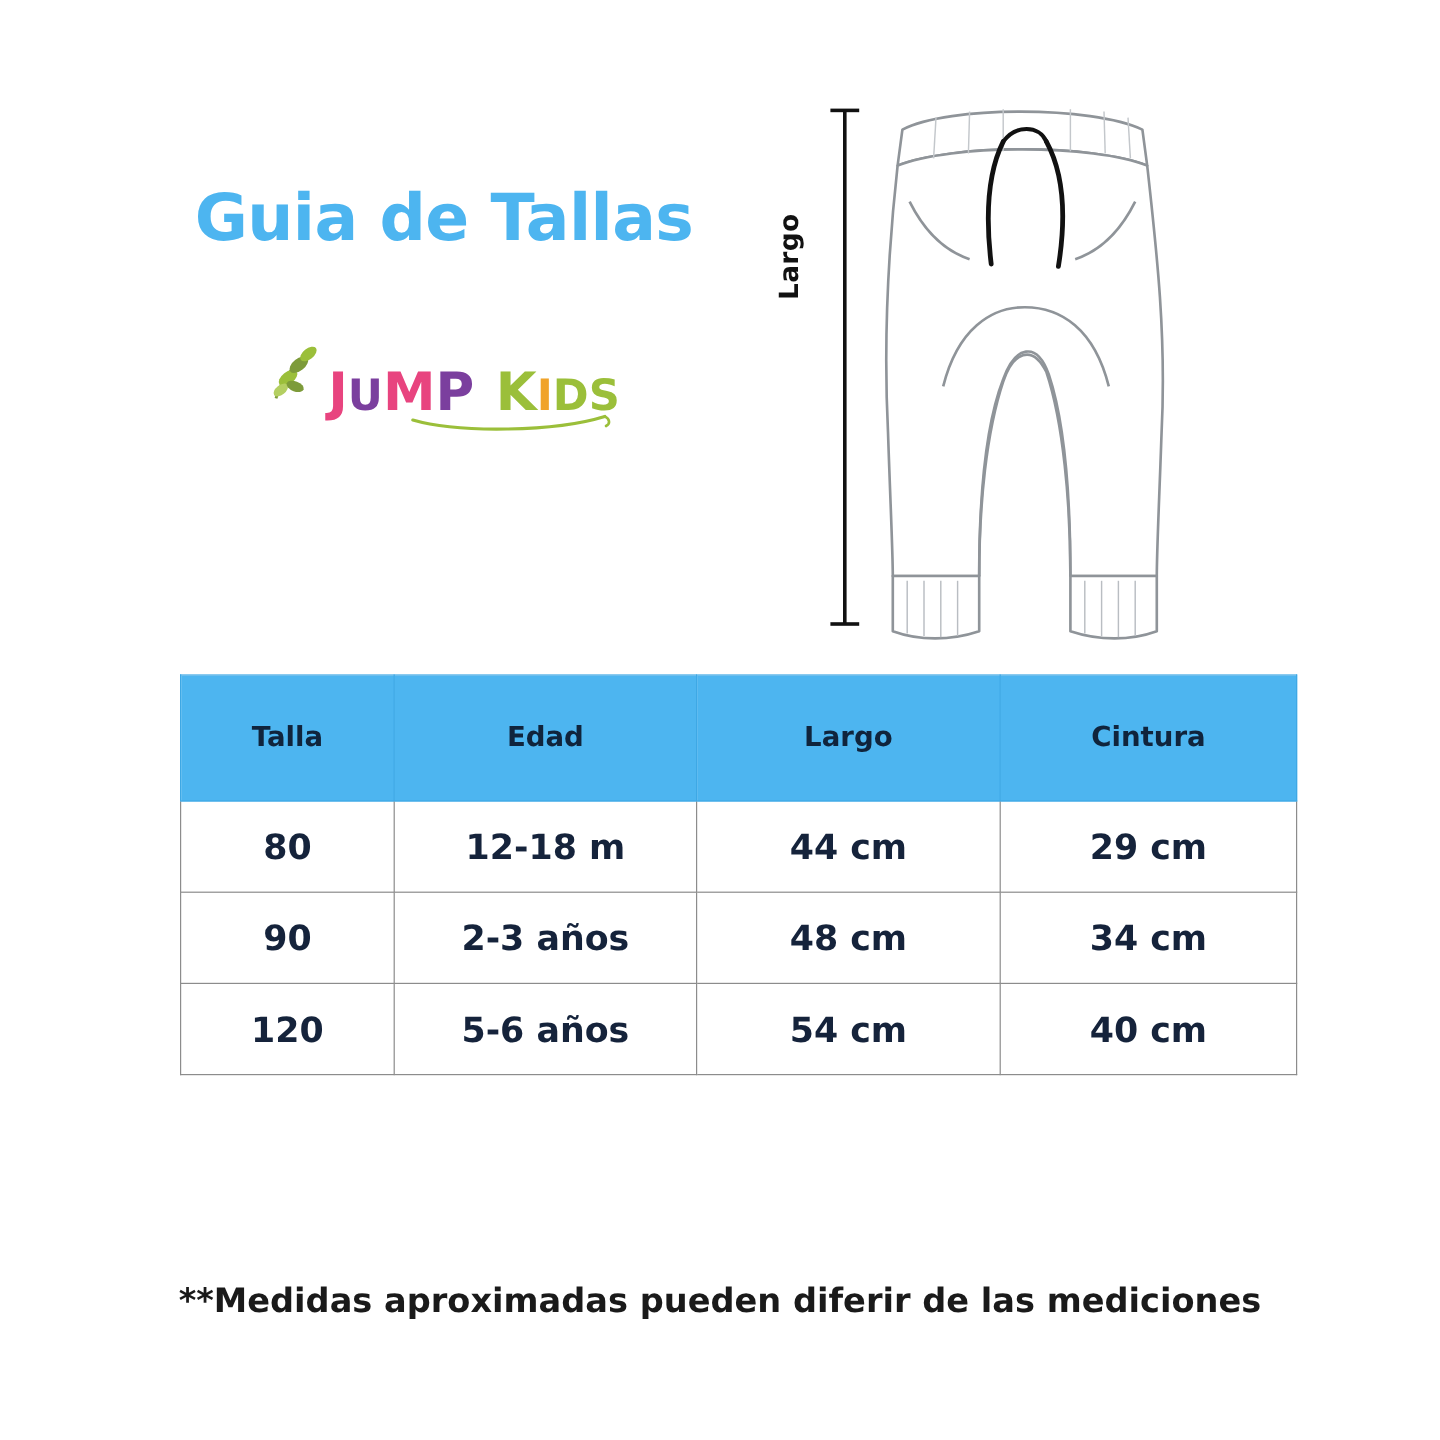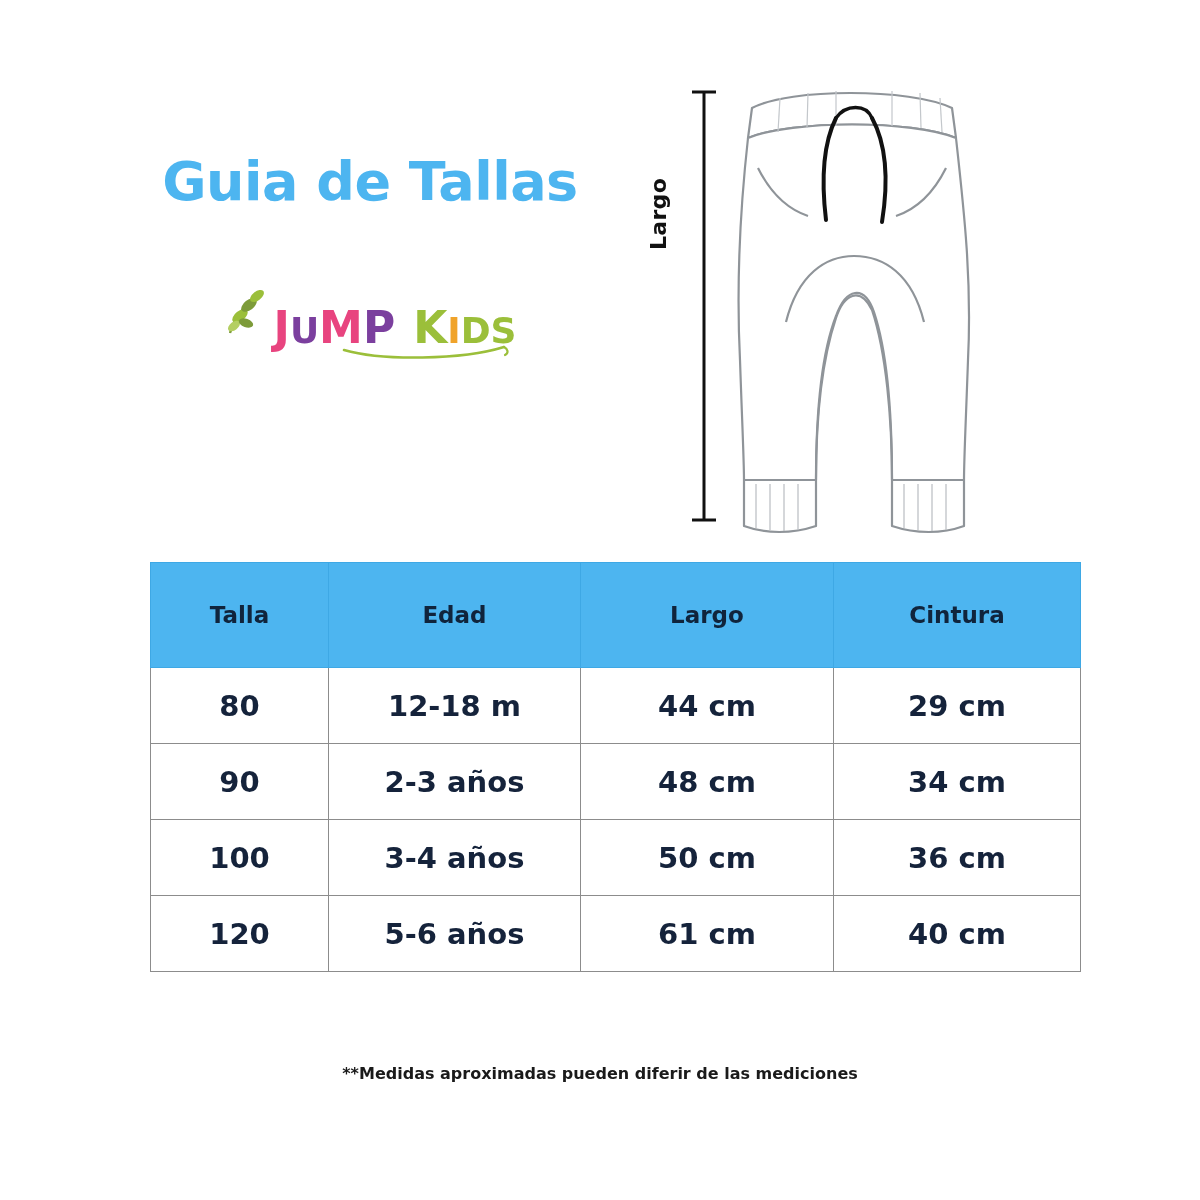--- a/index.html
+++ b/index.html
@@ -139,21 +139,21 @@
   col.c3 { width: 253px; }
   col.c4 { width: 247px; }
 
   
   .footnote {
     position: absolute;
     left: 0;
     top: 1062px;
     width: 1200px;
     text-align: center;
-    font-size: 16px;
+    font-size: 28px;
     font-weight: bold;
     color: #1a1a1a;
     line-height: 1.55;
   }
 </style>
 </head>
 <body>
 
 <div class="header-zone">
 
@@ -281,29 +281,23 @@
         <td>44 cm</td>
         <td>29 cm</td>
       </tr>
       <tr>
         <td>90</td>
         <td>2-3 años</td>
         <td>48 cm</td>
         <td>34 cm</td>
       </tr>
       <tr>
-        <td>100</td>
-        <td>3-4 años</td>
-        <td>50 cm</td>
-        <td>36 cm</td>
-      </tr>
-      <tr>
         <td>120</td>
         <td>5-6 años</td>
-        <td>61 cm</td>
+        <td>54 cm</td>
         <td>40 cm</td>
       </tr>
     </tbody>
   </table>
 </div>
 
 <div class="footnote">
   <div>**Medidas aproximadas pueden diferir de las mediciones</div>
 </div>
 

